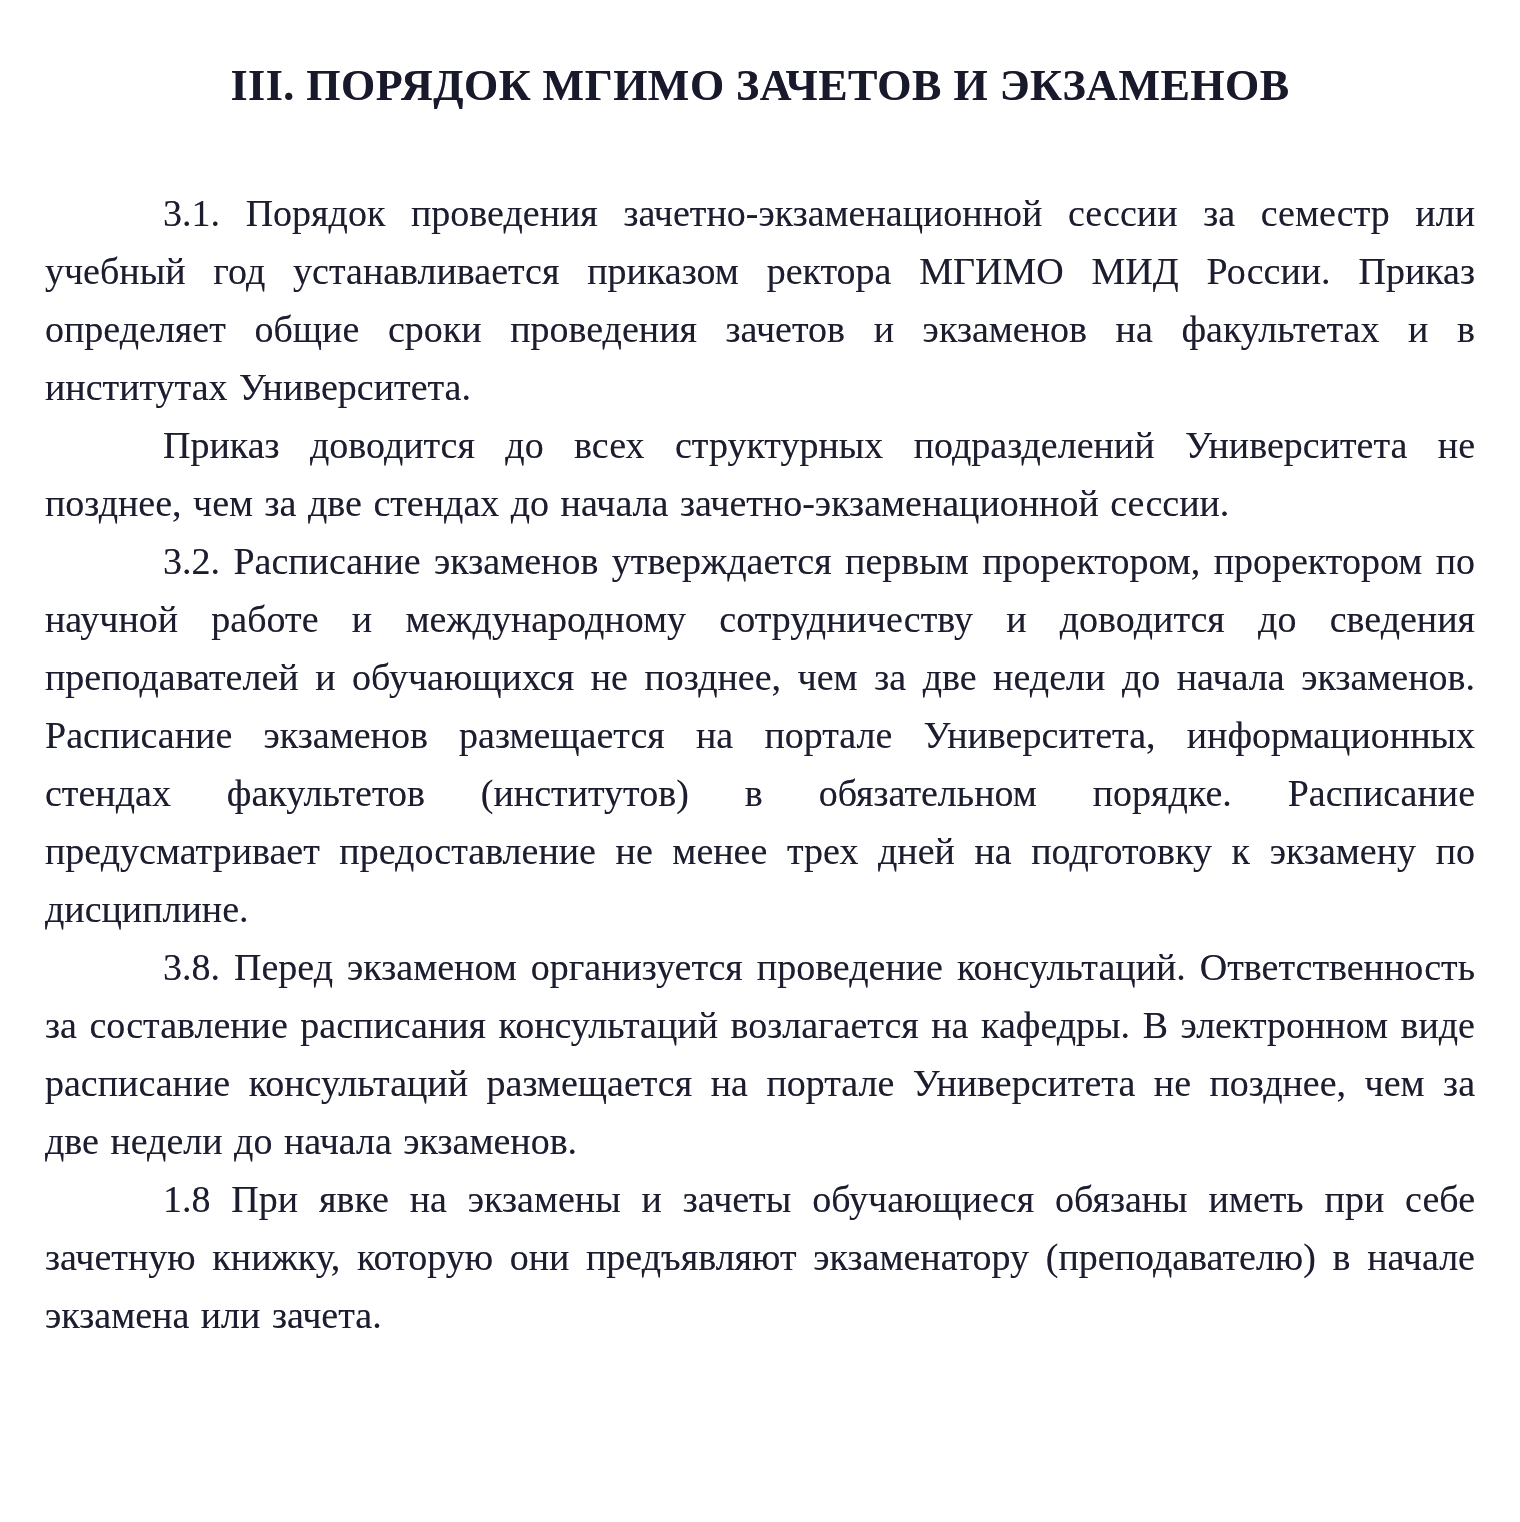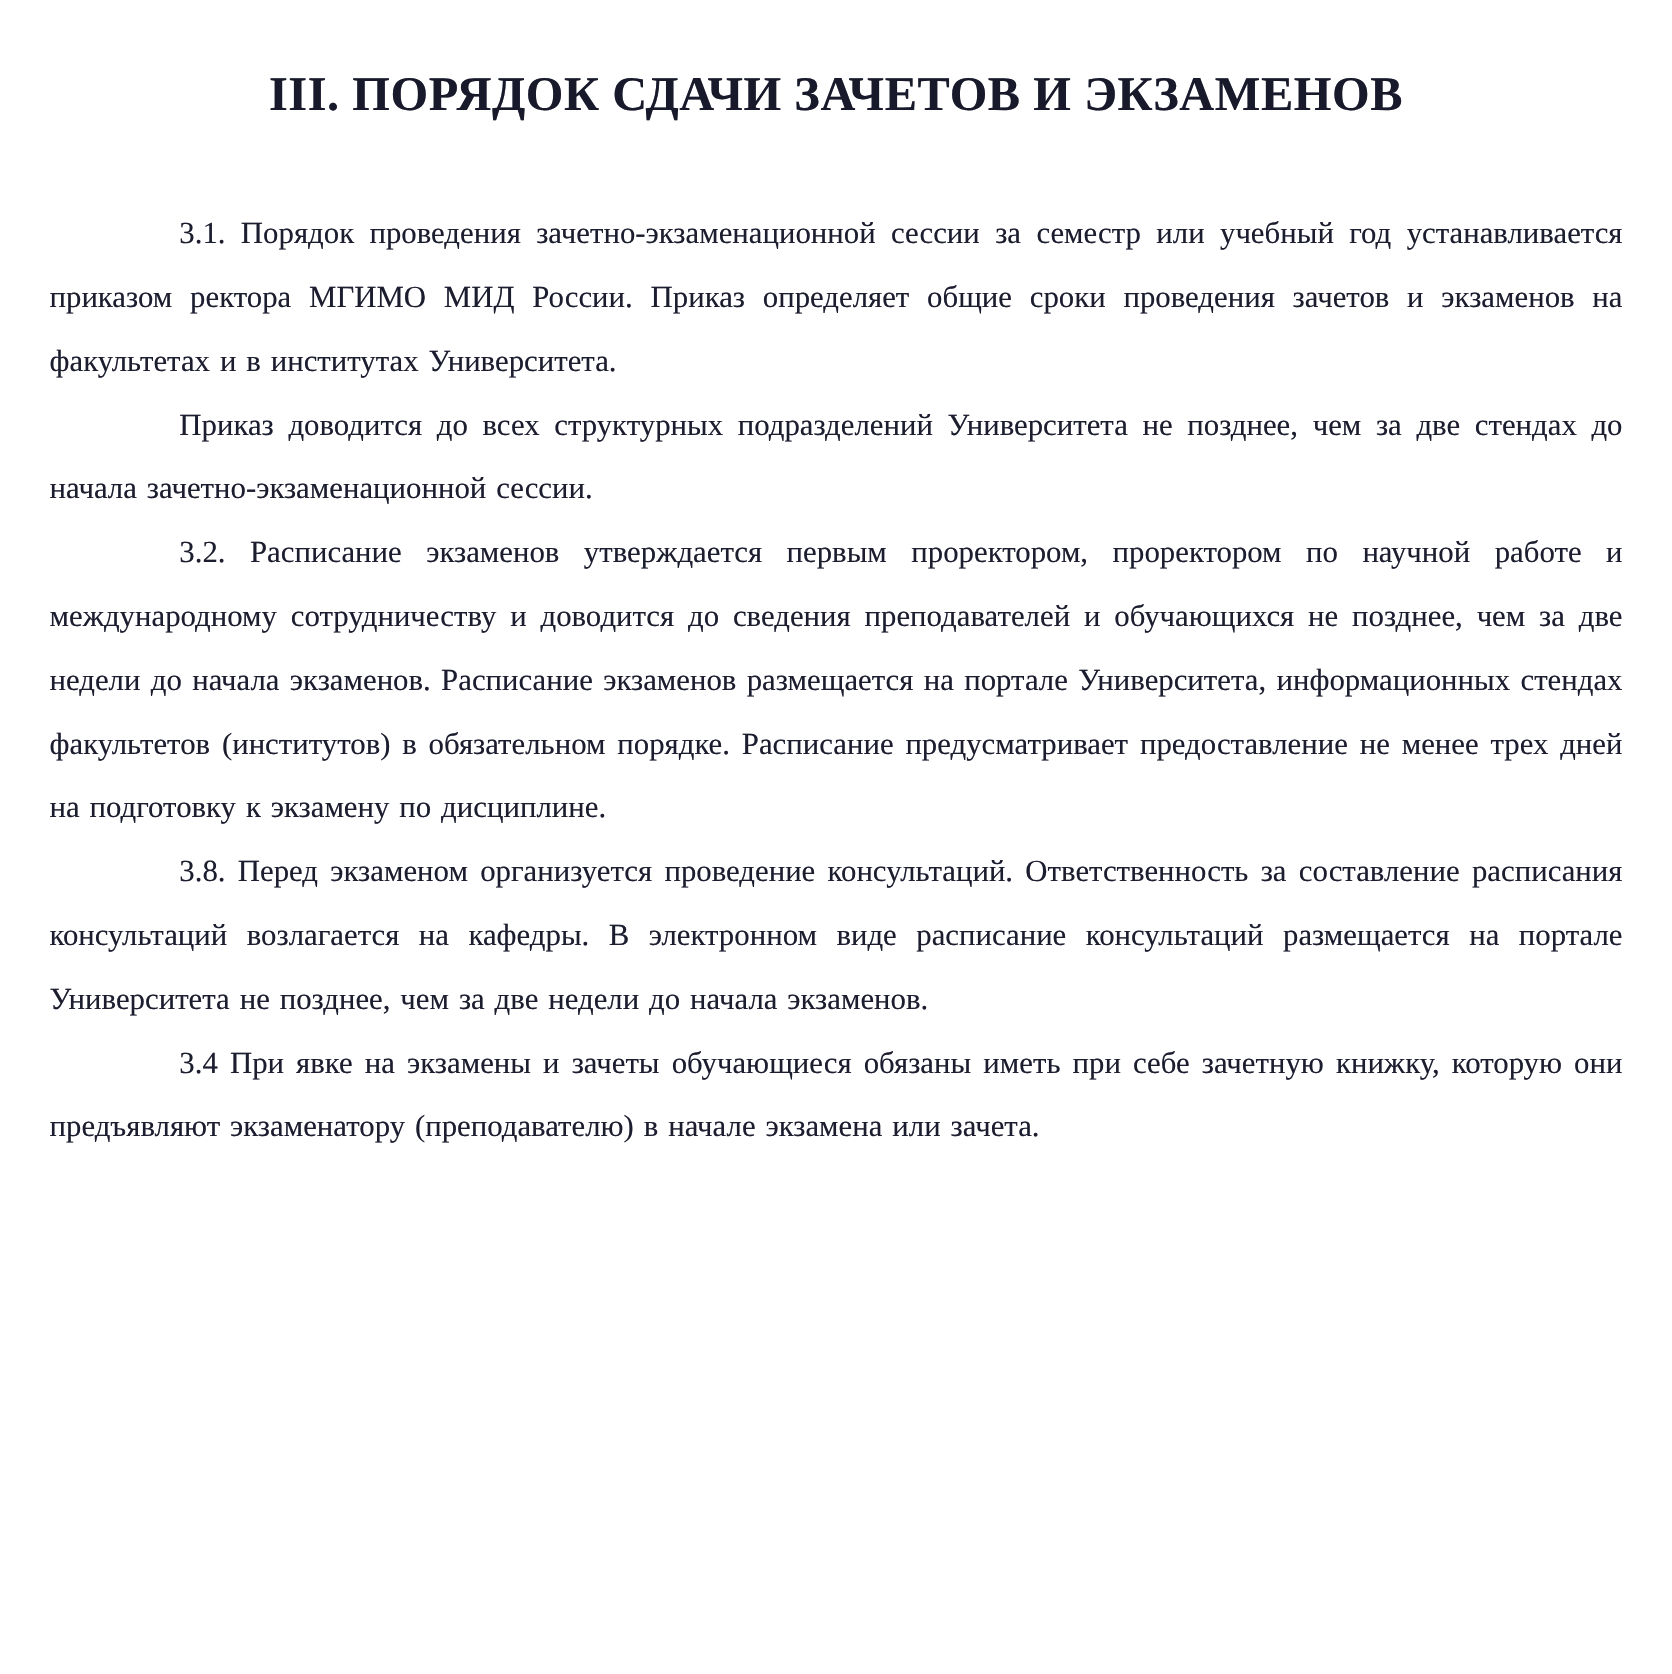--- a/index.html
+++ b/index.html
@@ -27,35 +27,35 @@
     font-size: 44px;
     line-height: 52px;
     font-weight: bold;
     letter-spacing: 0.5px;
     color: #181a2c;
     
     text-shadow: 0 0 0.6px rgba(24,26,44,0.55);
   }
   .doc-body p {
     margin: 0;
-    font-size: 28px;
+    font-size: 38px;
     line-height: 58px;
     text-align: justify;
     text-indent: 118px;
     word-spacing: 2px;
     color: #1c1e30;
     text-shadow: 0 0 0.5px rgba(28,30,48,0.5);
   }
 </style>
 </head>
 <body>
 
 <main class="page">
-  <h1 class="doc-title">III. ПОРЯДОК СДАЧИ ЗАЧЕТОВ И ЭКЗАМЕНОВ</h1>
+  <h1 class="doc-title">III. ПОРЯДОК МГИМО ЗАЧЕТОВ И ЭКЗАМЕНОВ</h1>
 
   <section class="doc-body">
     <p>3.1. Порядок проведения зачетно-экзаменационной сессии за семестр или учебный год устанавливается приказом ректора МГИМО МИД России. Приказ определяет общие сроки проведения зачетов и экзаменов на факультетах и в институтах Университета.</p>
     <p>Приказ доводится до всех структурных подразделений Университета не позднее, чем за две стендах до начала зачетно-экзаменационной сессии.</p>
     <p>3.2. Расписание экзаменов утверждается первым проректором, проректором по научной работе и международному сотрудничеству и доводится до сведения преподавателей и обучающихся не позднее, чем за две недели до начала экзаменов. Расписание экзаменов размещается на портале Университета, информационных стендах факультетов (институтов) в обязательном порядке. Расписание предусматривает предоставление не менее трех дней на подготовку к экзамену по дисциплине.</p>
     <p>3.8. Перед экзаменом организуется проведение консультаций. Ответственность за составление расписания консультаций возлагается на кафедры. В электронном виде расписание консультаций размещается на портале Университета не позднее, чем за две недели до начала экзаменов.</p>
-    <p>3.4 При явке на экзамены и зачеты обучающиеся обязаны иметь при себе зачетную книжку, которую они предъявляют экзаменатору (преподавателю) в начале экзамена или зачета.</p>
+    <p>1.8 При явке на экзамены и зачеты обучающиеся обязаны иметь при себе зачетную книжку, которую они предъявляют экзаменатору (преподавателю) в начале экзамена или зачета.</p>
   </section>
 </main>
 
 </body></html>

